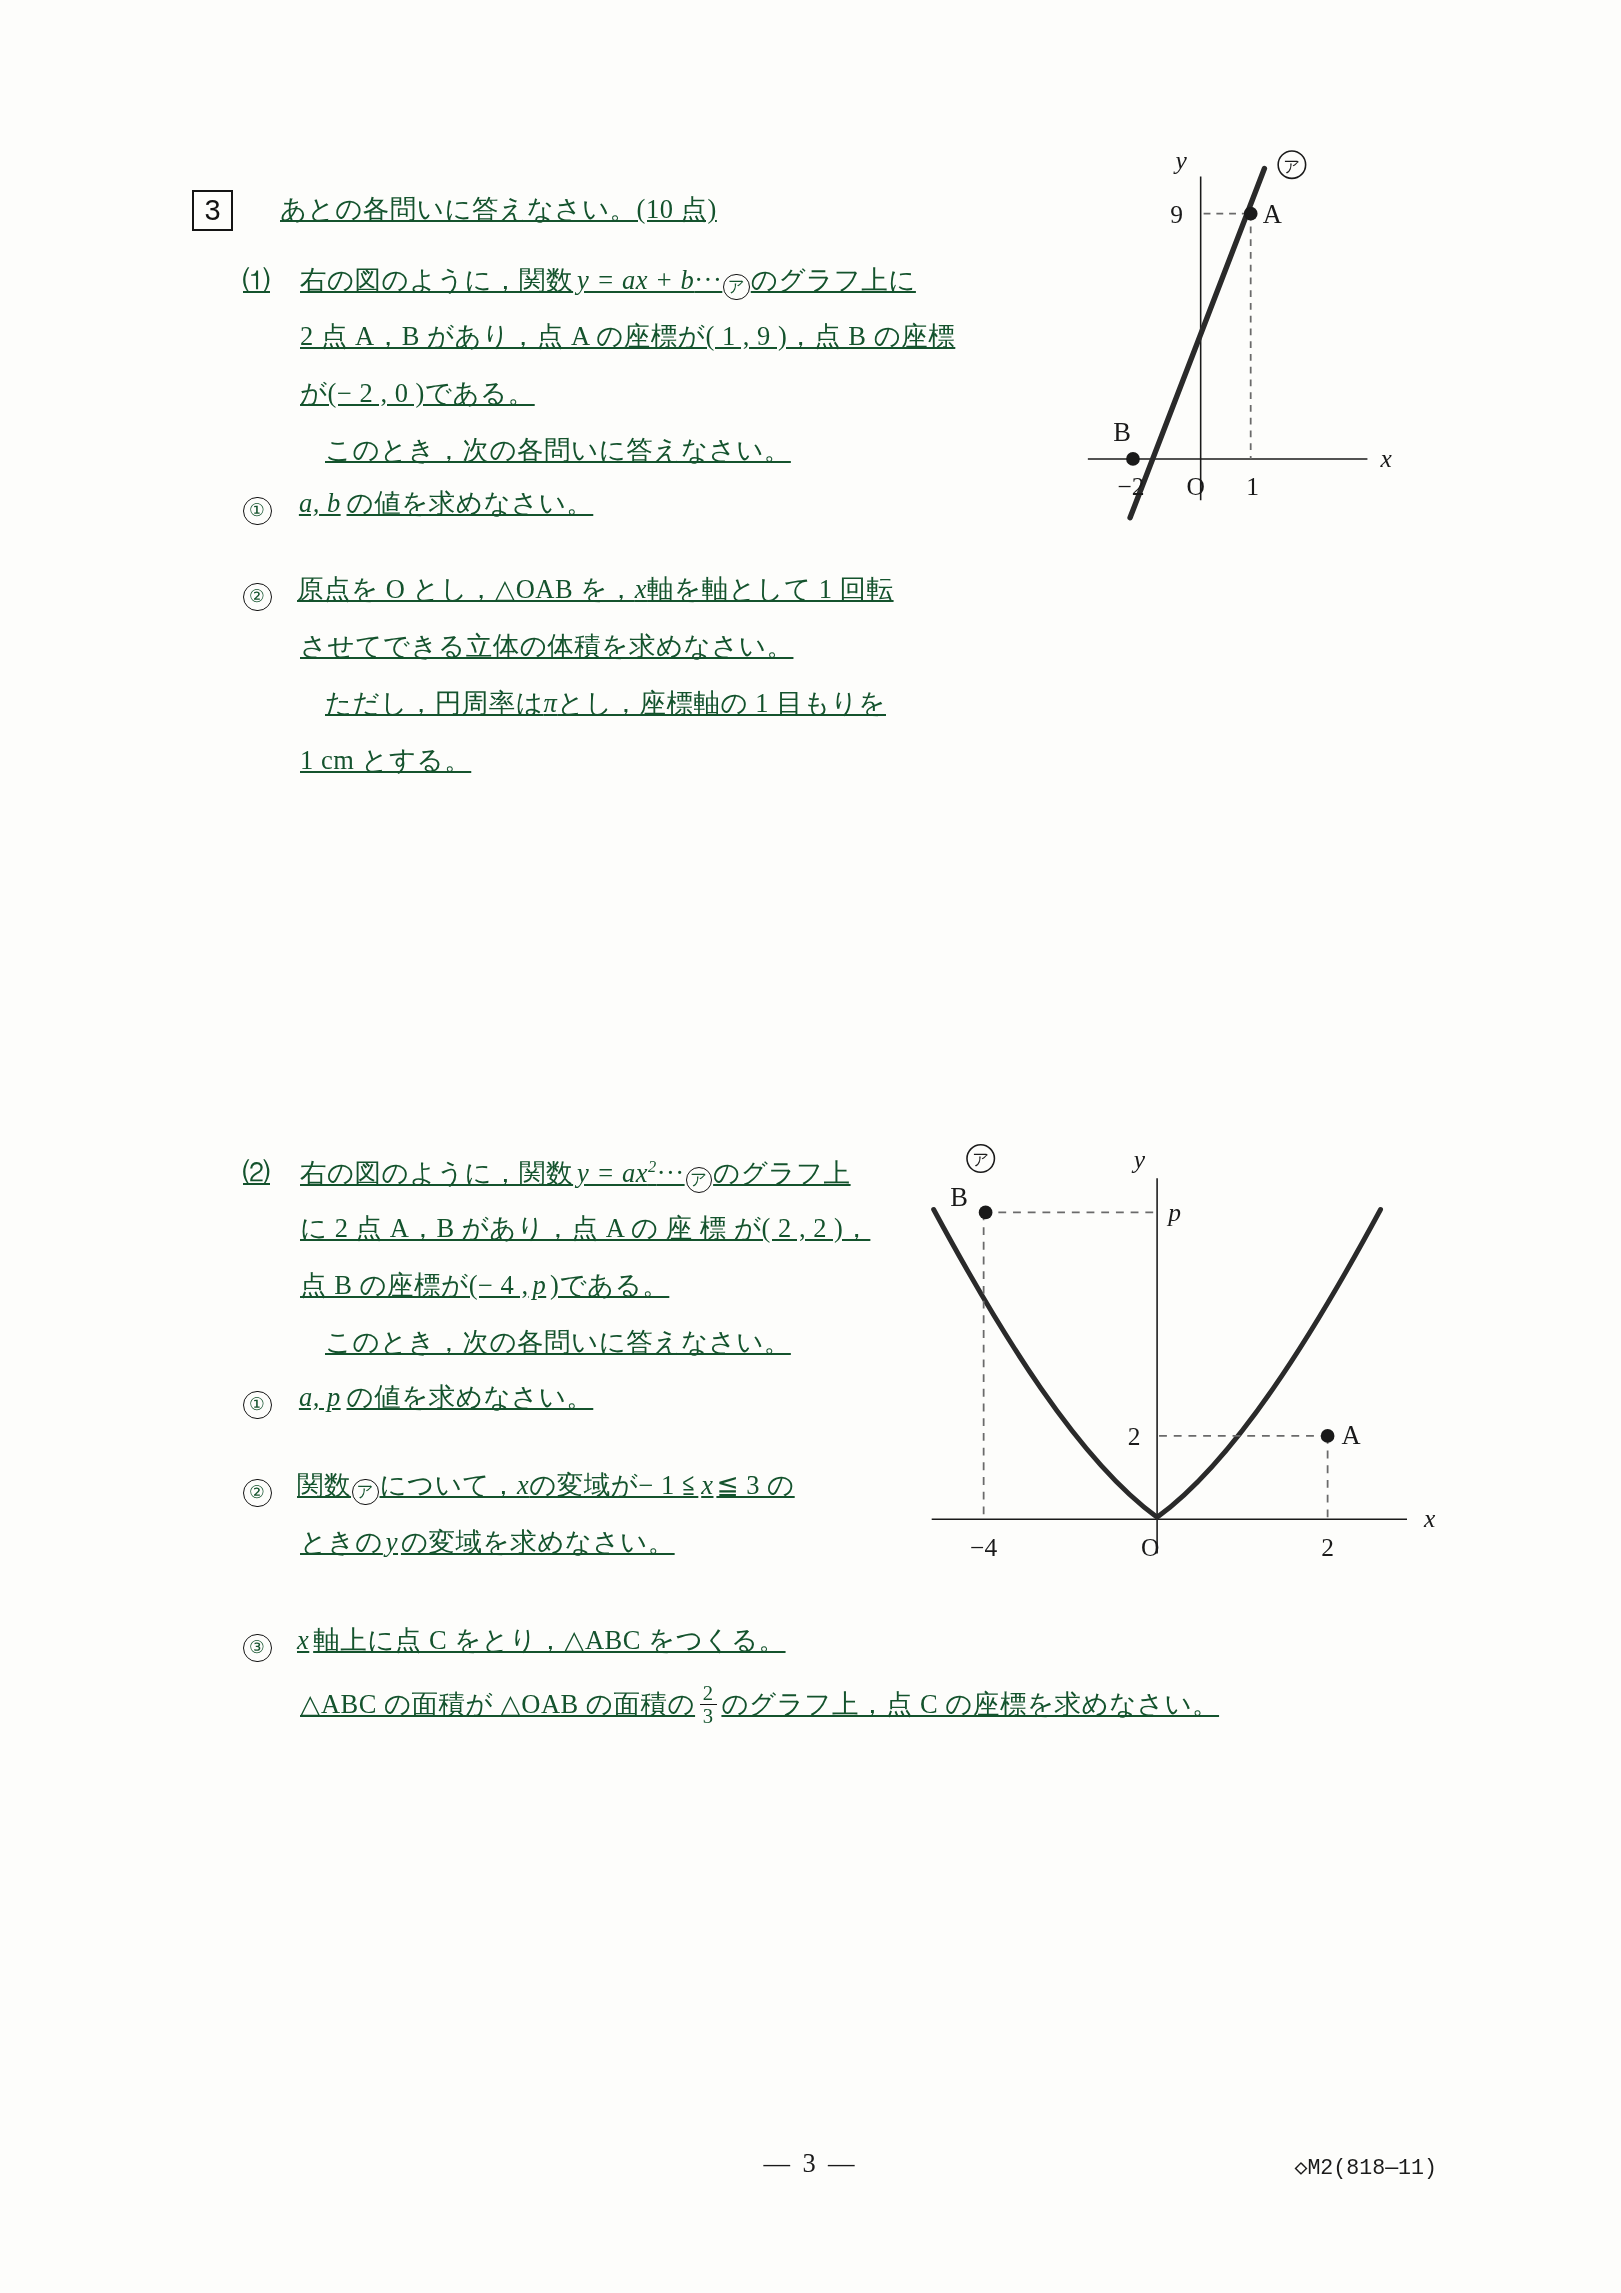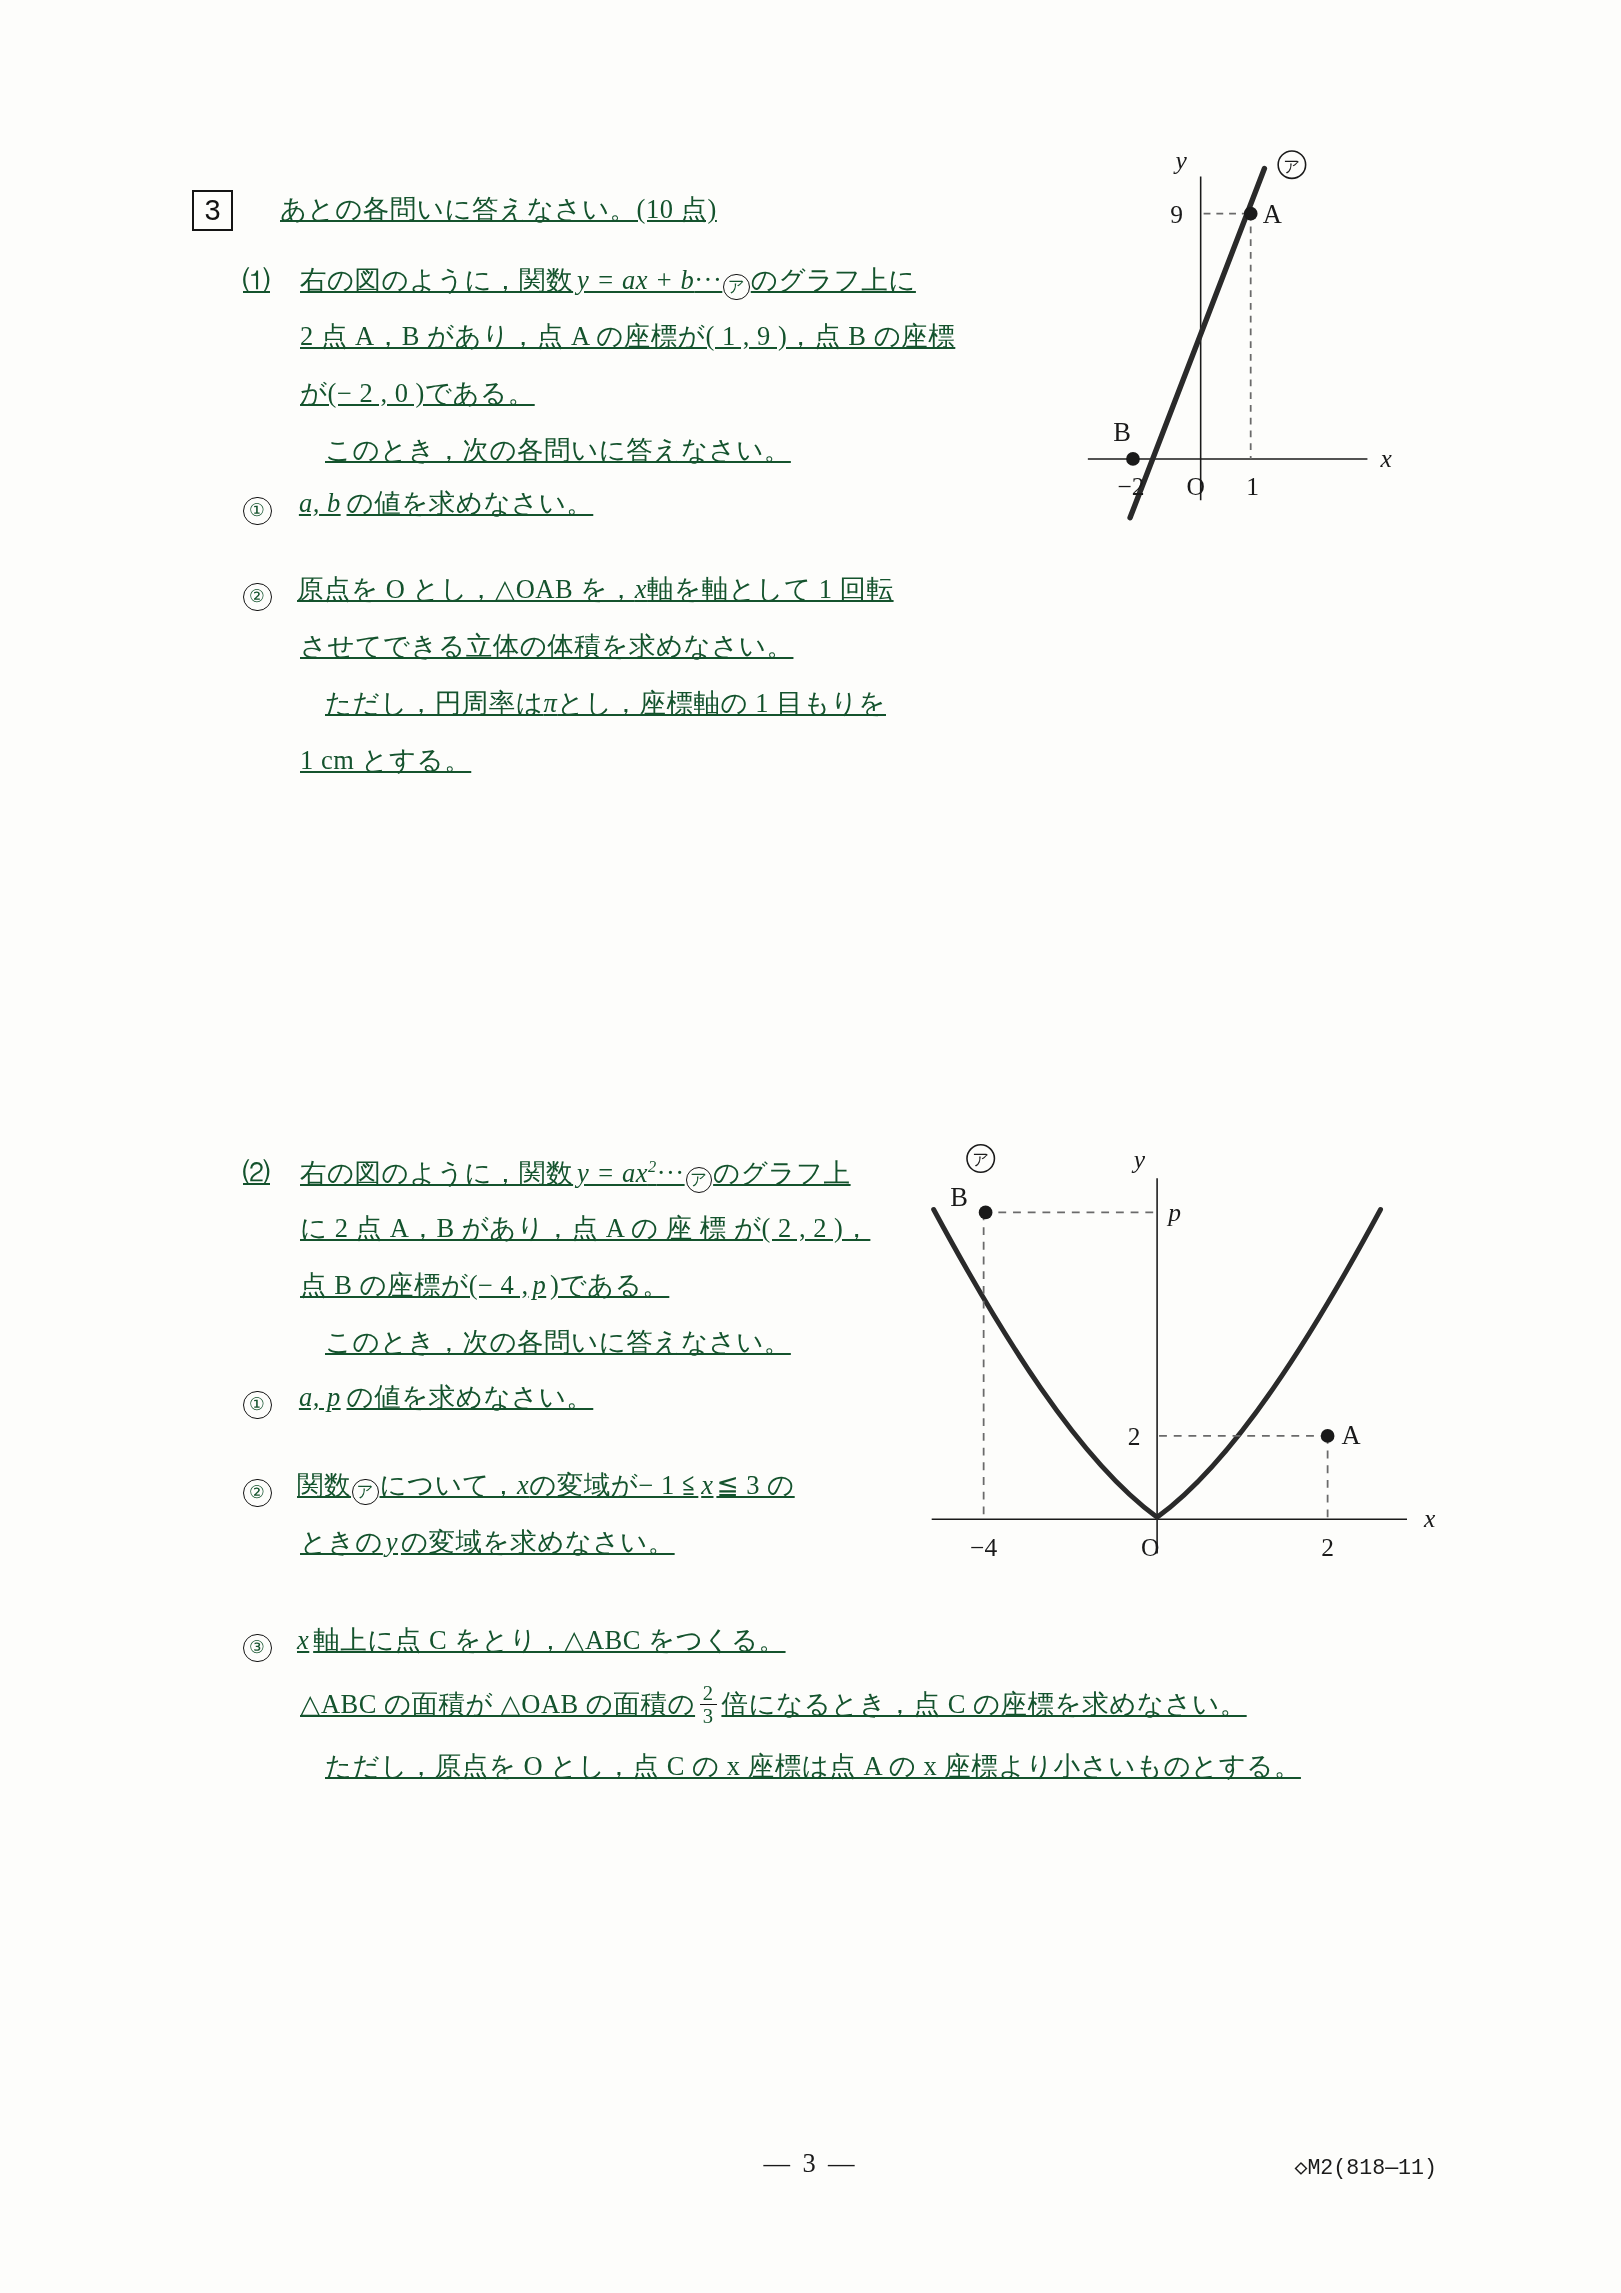--- a/index.html
+++ b/index.html
@@ -193,23 +193,22 @@
     <span class="circnum">②</span><span style="margin-left:25.5px;margin-top:12px;">関数</span><span class="circ">ア</span><span>について，</span><span class="mi">x</span><span>の変域が− 1 ≦</span><span class="mi" style="margin:0 2.9px;">x</span><span>≦ 3 の</span>
   </div>
   <div class="txt jp" style="left:300px; top:1529px;">
     <span>ときの</span><span class="mi" style="margin:0 2.9px;">y</span><span>の変域を求めなさい。</span>
   </div>
 
   <div class="txt jp" style="left:243px; top:1627px;">
     <span class="circnum">③</span><span class="mi" style="margin-left:25.5px;">x</span><span style="margin-left:3.9px;">軸上に点 C をとり，△ABC をつくる。</span>
   </div>
   <div class="txt jp" style="left:300px; top:1682px;">
-    <span>△ABC の面積が △OAB の面積の</span><span class="frac"><span class="num">2</span><span class="den">3</span></span><span>倍になるとき，点 C の座標を求めなさい。</span>
-  </div>
-  <div class="txt jp" style="left:325px; top:1753px;">ただし，原点を O とし，点 C の x 座標は点 A の x 座標より小さいものとする。</div>
+    <span>△ABC の面積が △OAB の面積の</span><span class="frac"><span class="num">2</span><span class="den">3</span></span><span>のグラフ上，点 C の座標を求めなさい。</span>
+  </div>
 
   <div class="fig" style="left:912px; top:1137px;">
     <svg width="549" height="490" viewBox="0 0 560 500" xmlns="http://www.w3.org/2000/svg">
 
       <line x1="20" y1="390" x2="505" y2="390" stroke="#1a1a1a" stroke-width="1.6"></line>
 
       <line x1="250" y1="42" x2="250" y2="425" stroke="#1a1a1a" stroke-width="1.6"></line>
 
       <path d="M 20 73 L 43 105 L 70 145 L 97 189 L 124 233 L 151 275 L 178 313 L 205 345 L 228 370 L 250 388
                L 272 370 L 295 345 L 322 313 L 349 275 L 376 233 L 403 189 L 430 145 L 457 105 L 480 73" fill="none" stroke="#ffffff" stroke-width="0"></path>

